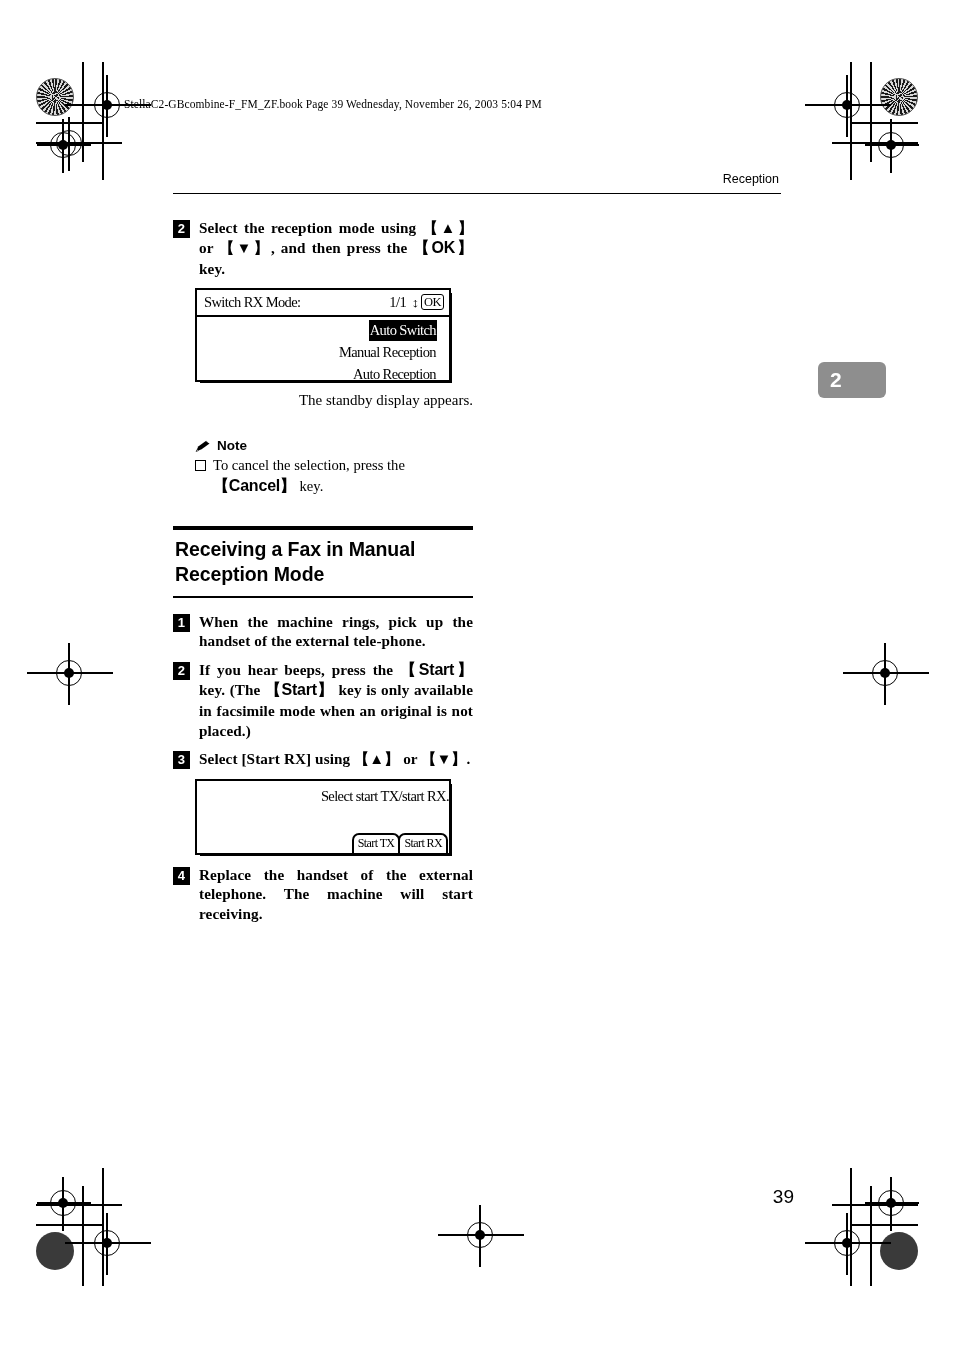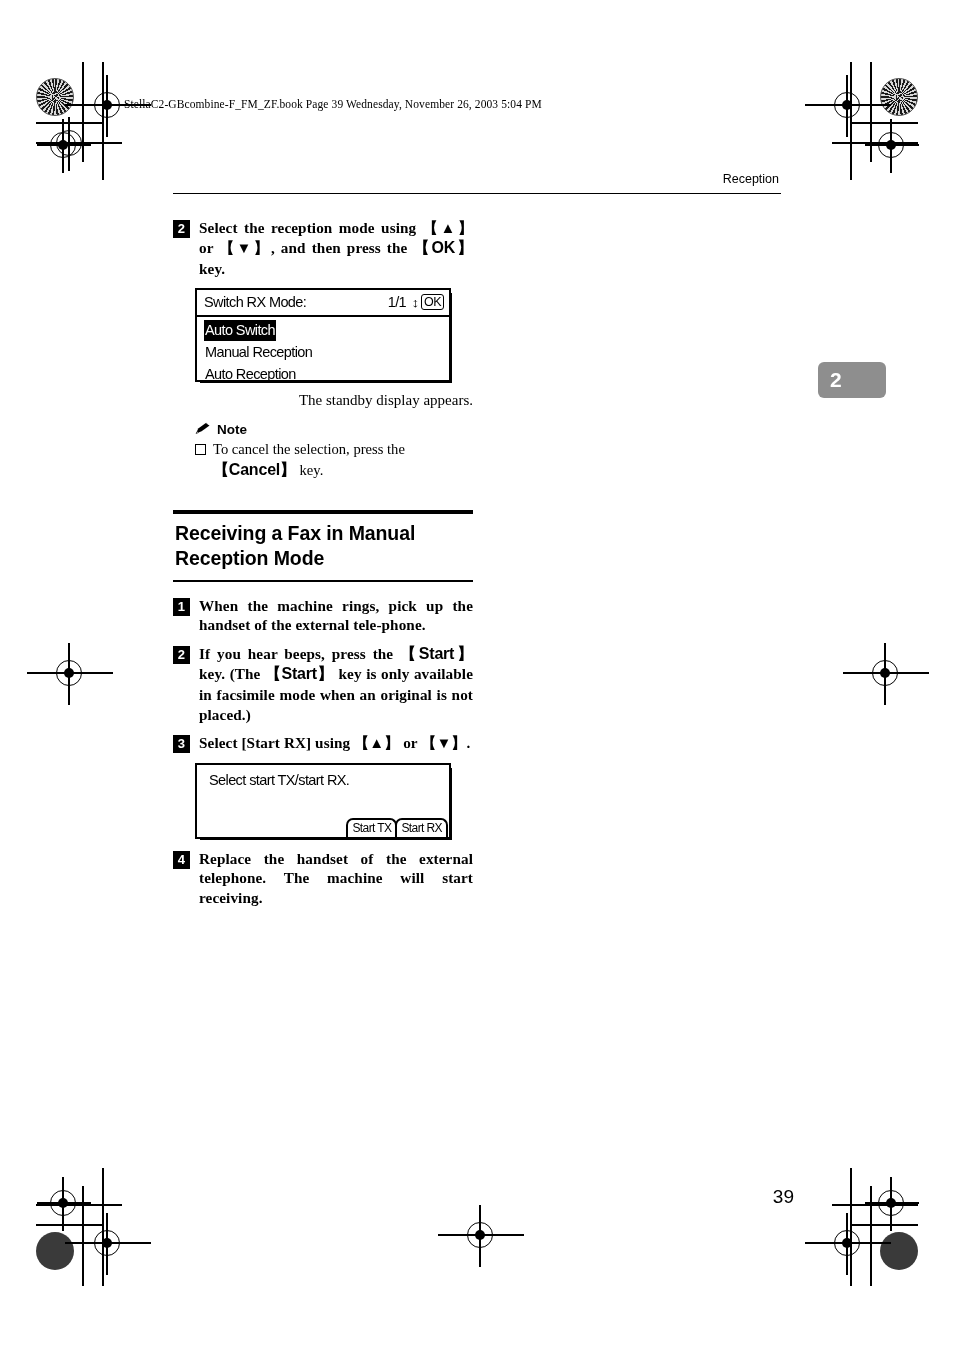--- a/index.html
+++ b/index.html
@@ -136,22 +136,23 @@
     letter-spacing: -0.2px;
   }
   .brk { font-weight: bold; font-size: 15px; }
 
   
   .lcd {
     position: relative;
     border: 2.2px solid #000;
     background: #fff;
     box-sizing: border-box;
-    font-family: Liberation Sans, sans-serif;
+    font-family: Liberation Serif, serif;
     margin: 6px 0 10px 22px;
+    text-align: right;
   }
   .lcd::after {
     content: "";
     position: absolute;
     left: 3px; right: -3px; top: 3px; bottom: -3px;
     border-right: 2.2px solid #000;
     border-bottom: 2.2px solid #000;
     pointer-events: none;
   }
   .lcd1 { width: 256px; height: 94px; }
@@ -221,26 +222,26 @@
   }
 
   .plain {
     font-family: Liberation Serif, serif;
     font-size: 15px;
     margin: 4px 0 3px 22px;
     text-align: right;
   }
 
   .note-head {
-    margin: 13px 0 3px 22px;
+    margin: 29px 0 3px 22px;
     font-family: "Liberation Sans", sans-serif;
     font-weight: bold;
     font-size: 13.5px;
     display: flex;
-    align-items: flex-start;
+    align-items: flex-end;
     gap: 6px;
   }
   .pencil-icon {
     display: inline-block;
     width: 16px; height: 13px;
   }
   .note-body {
     position: relative;
     margin: 0 0 0 22px;
     padding-left: 18px;

